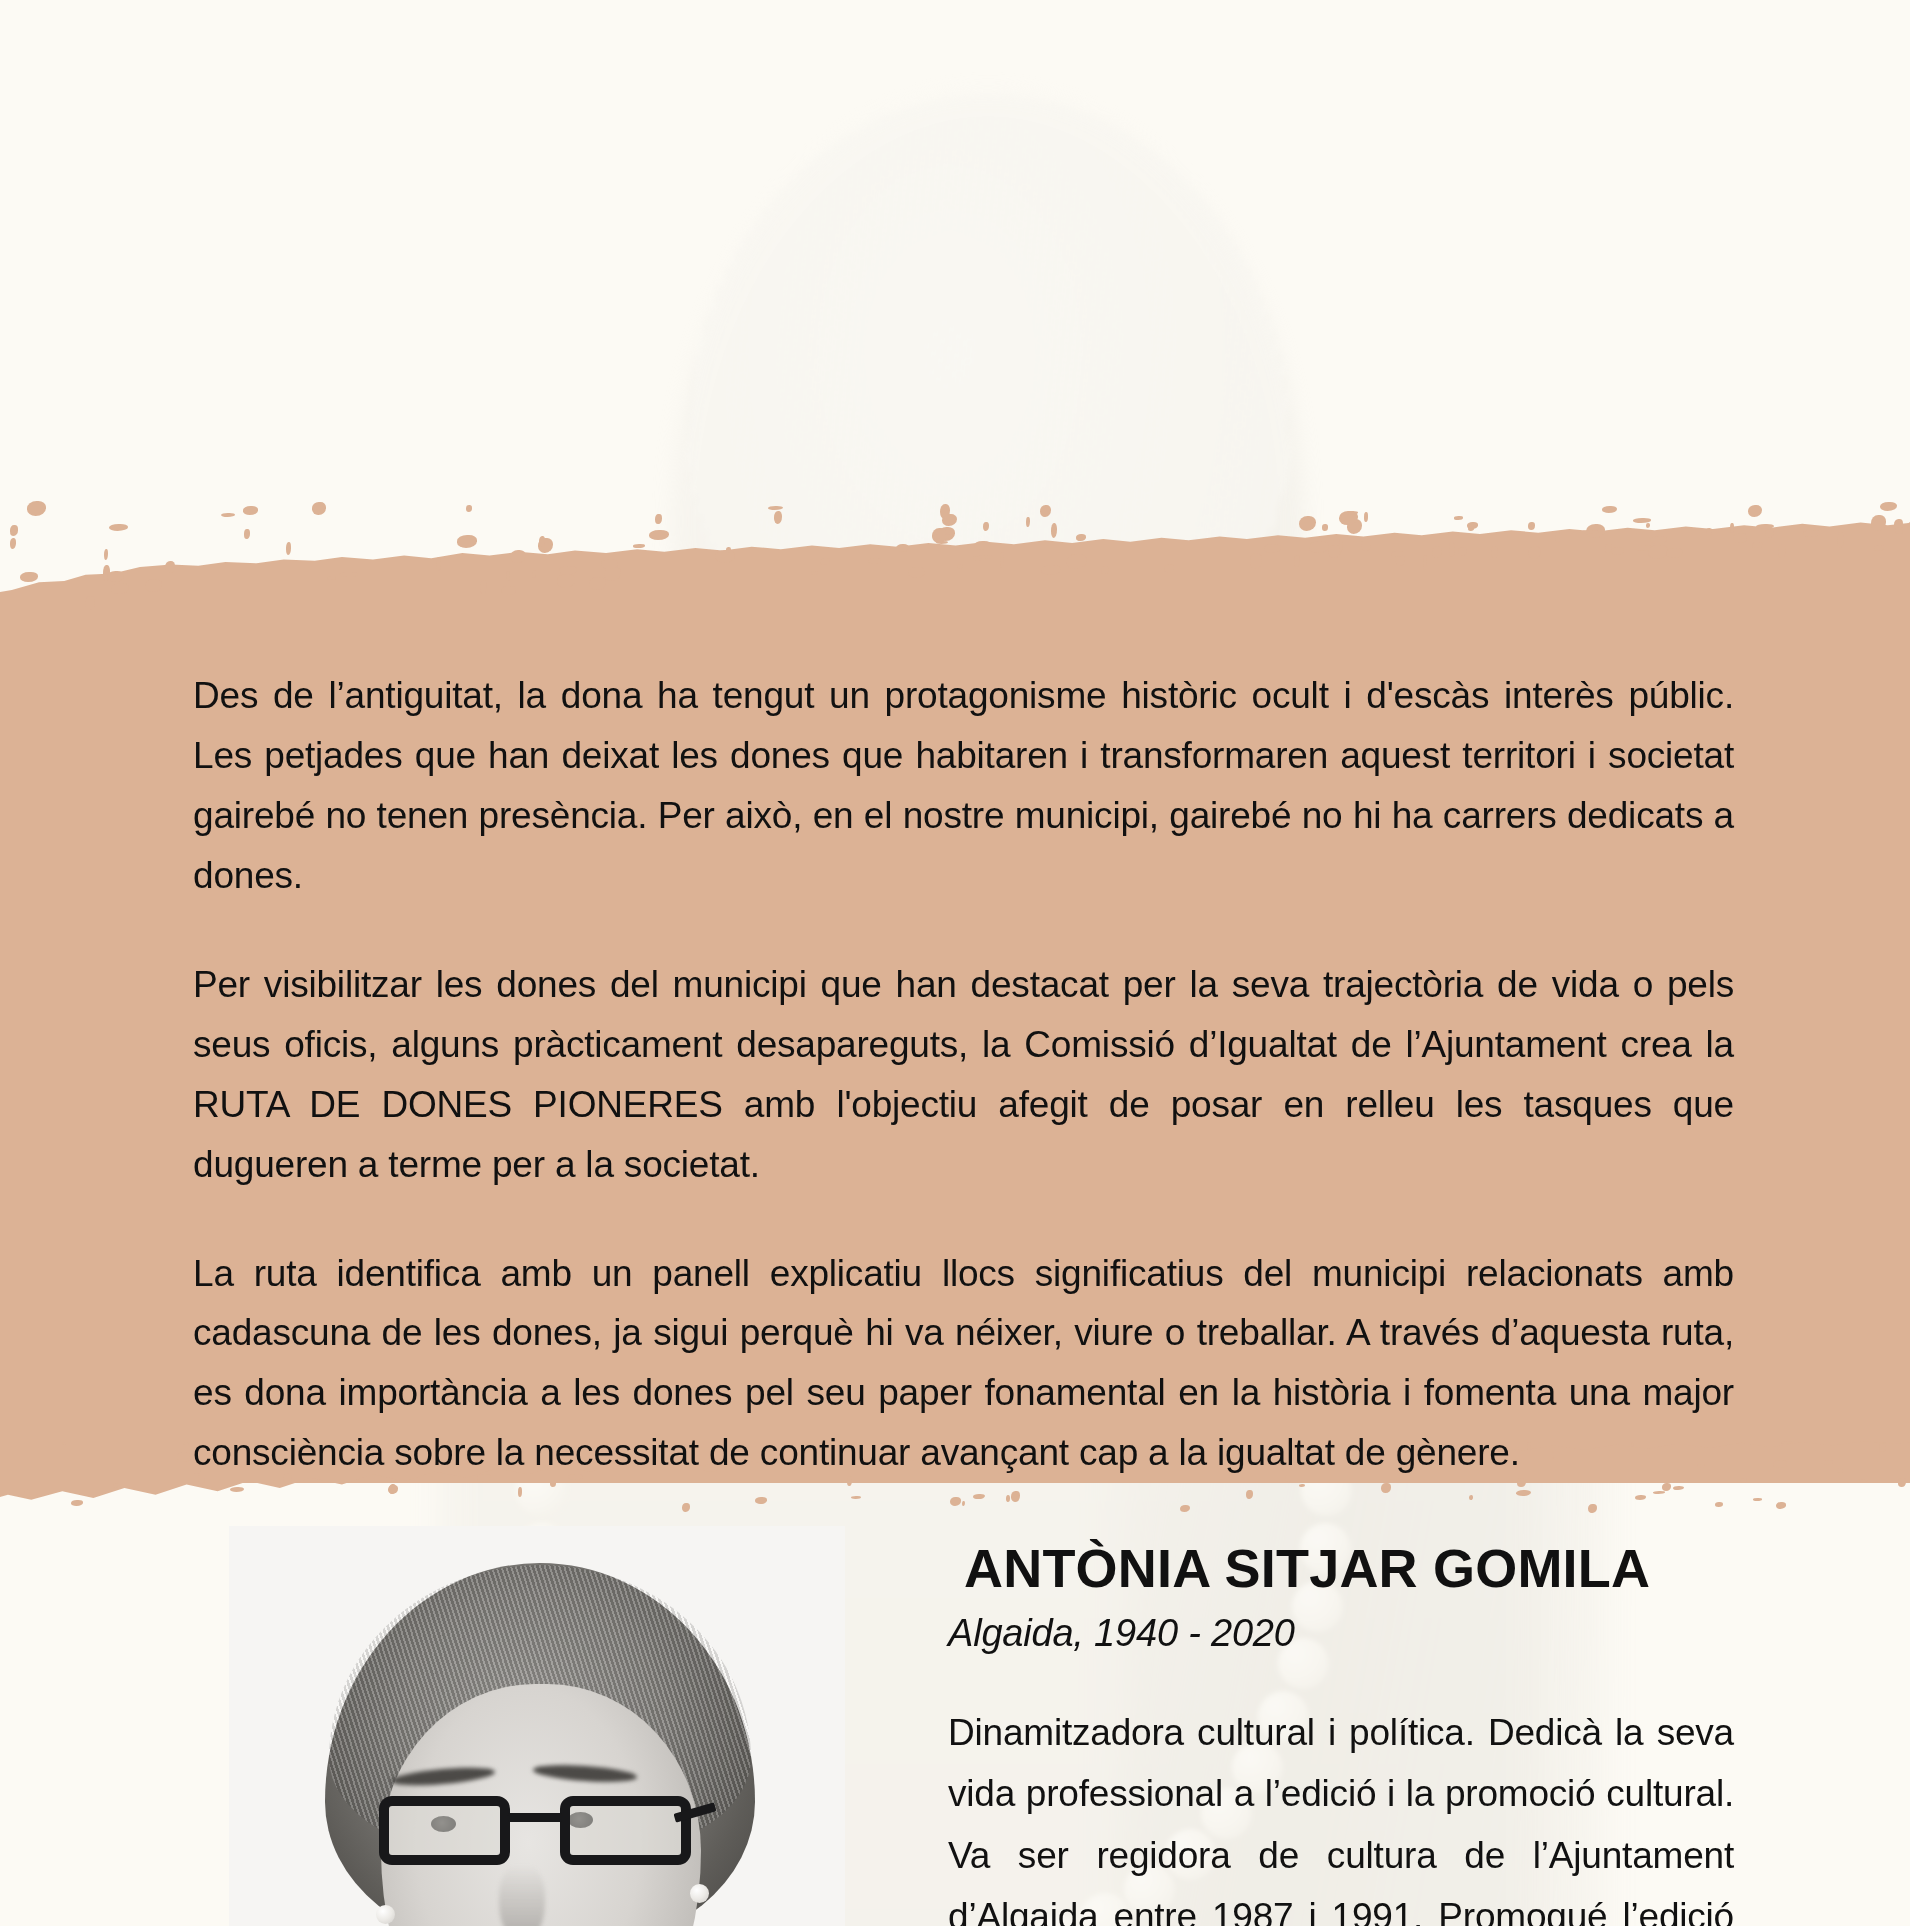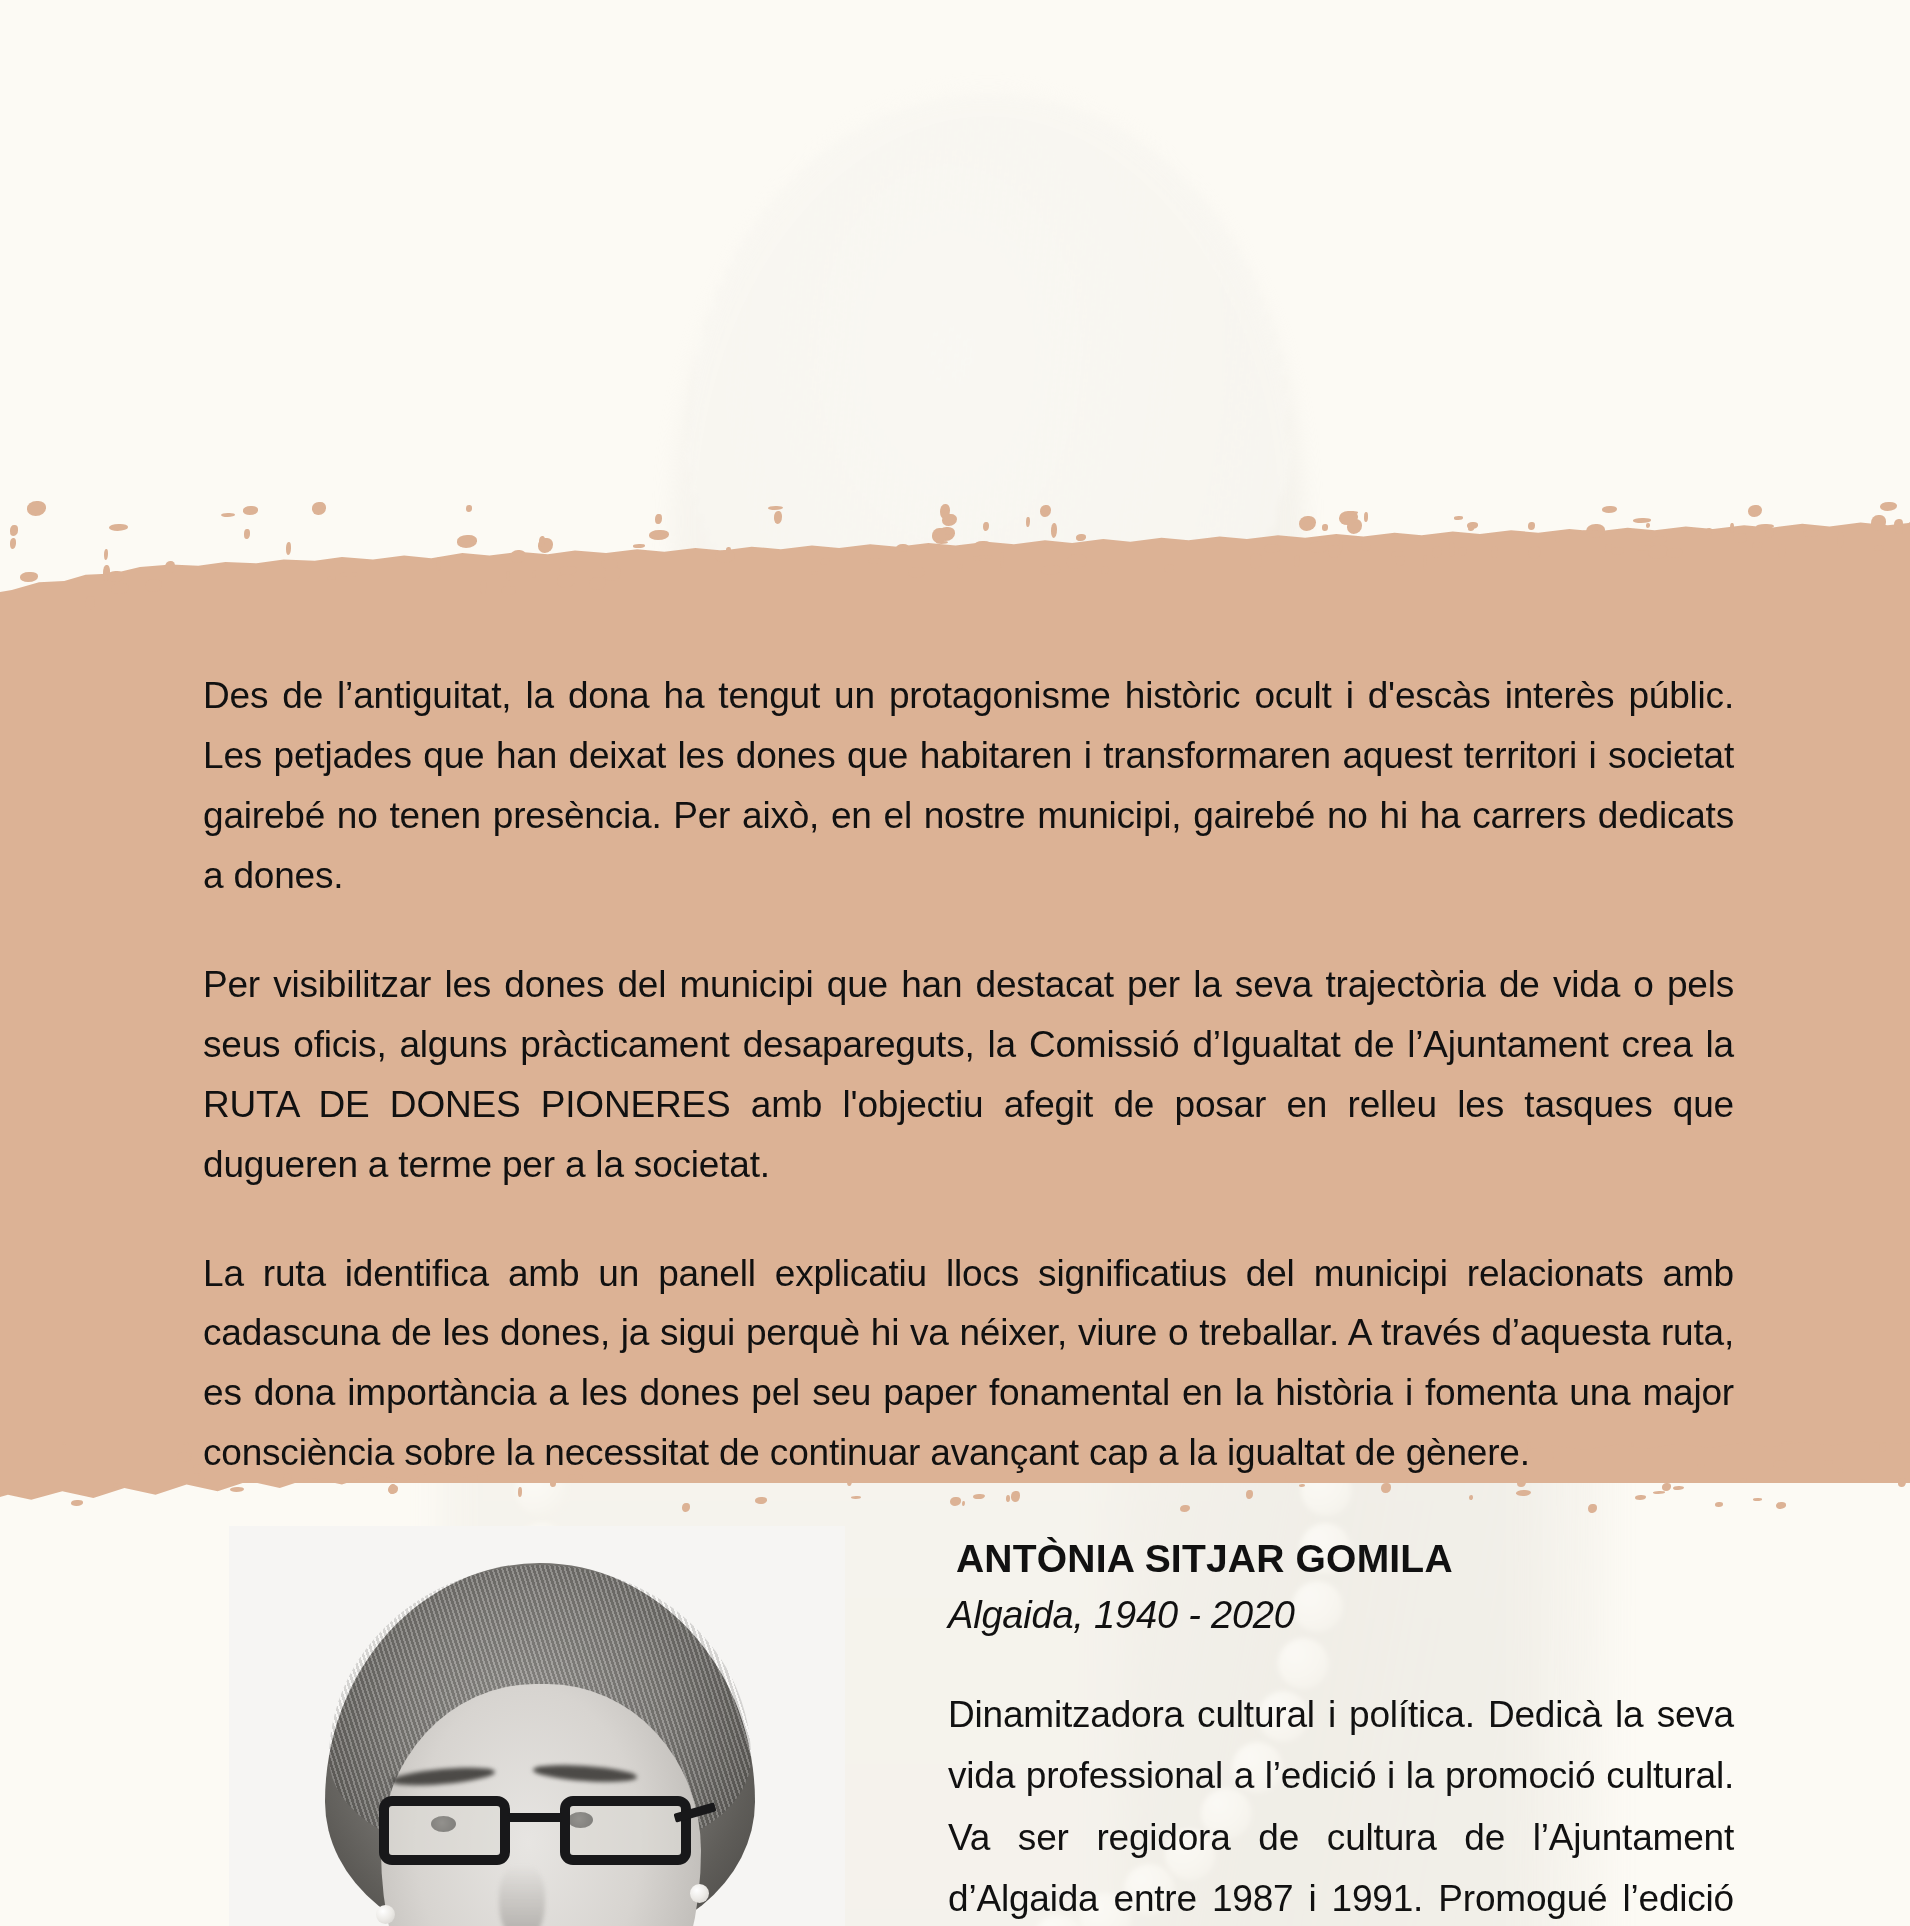--- a/index.html
+++ b/index.html
@@ -210,21 +210,21 @@
 
   
   .intro {
     position: absolute;
     left: 193px;
     top: 666px;
     width: 1541px;
     z-index: 3;
   }
   .intro p {
-    margin: 0 0 49px 10px;
+    margin: 0 0 49px 0;
     font-family: "Liberation Sans", sans-serif;
     font-size: 37px;
     line-height: 1.62;
     color: #111111;
     text-align: justify;
     letter-spacing: -0.2px;
   }
   .intro p:last-child { margin-bottom: 0; }
 
   
@@ -311,24 +311,24 @@
   .bio {
     position: absolute;
     left: 948px;
     top: 1537px;
     width: 786px;
     z-index: 4;
   }
   .bio-name {
     font-family: "Liberation Sans", sans-serif;
     font-weight: 700;
-    font-size: 39px;
+    font-size: 54px;
     color: #111111;
     letter-spacing: 0.2px;
-    margin: 0 0 13px 8px;
+    margin: 0 0 13px 16px;
     white-space: nowrap;
   }
   .bio-dates {
     font-family: "Liberation Sans", sans-serif;
     font-style: italic;
     font-size: 38px;
     color: #111111;
     margin: 0 0 47px 0;
     letter-spacing: -0.2px;
   }

